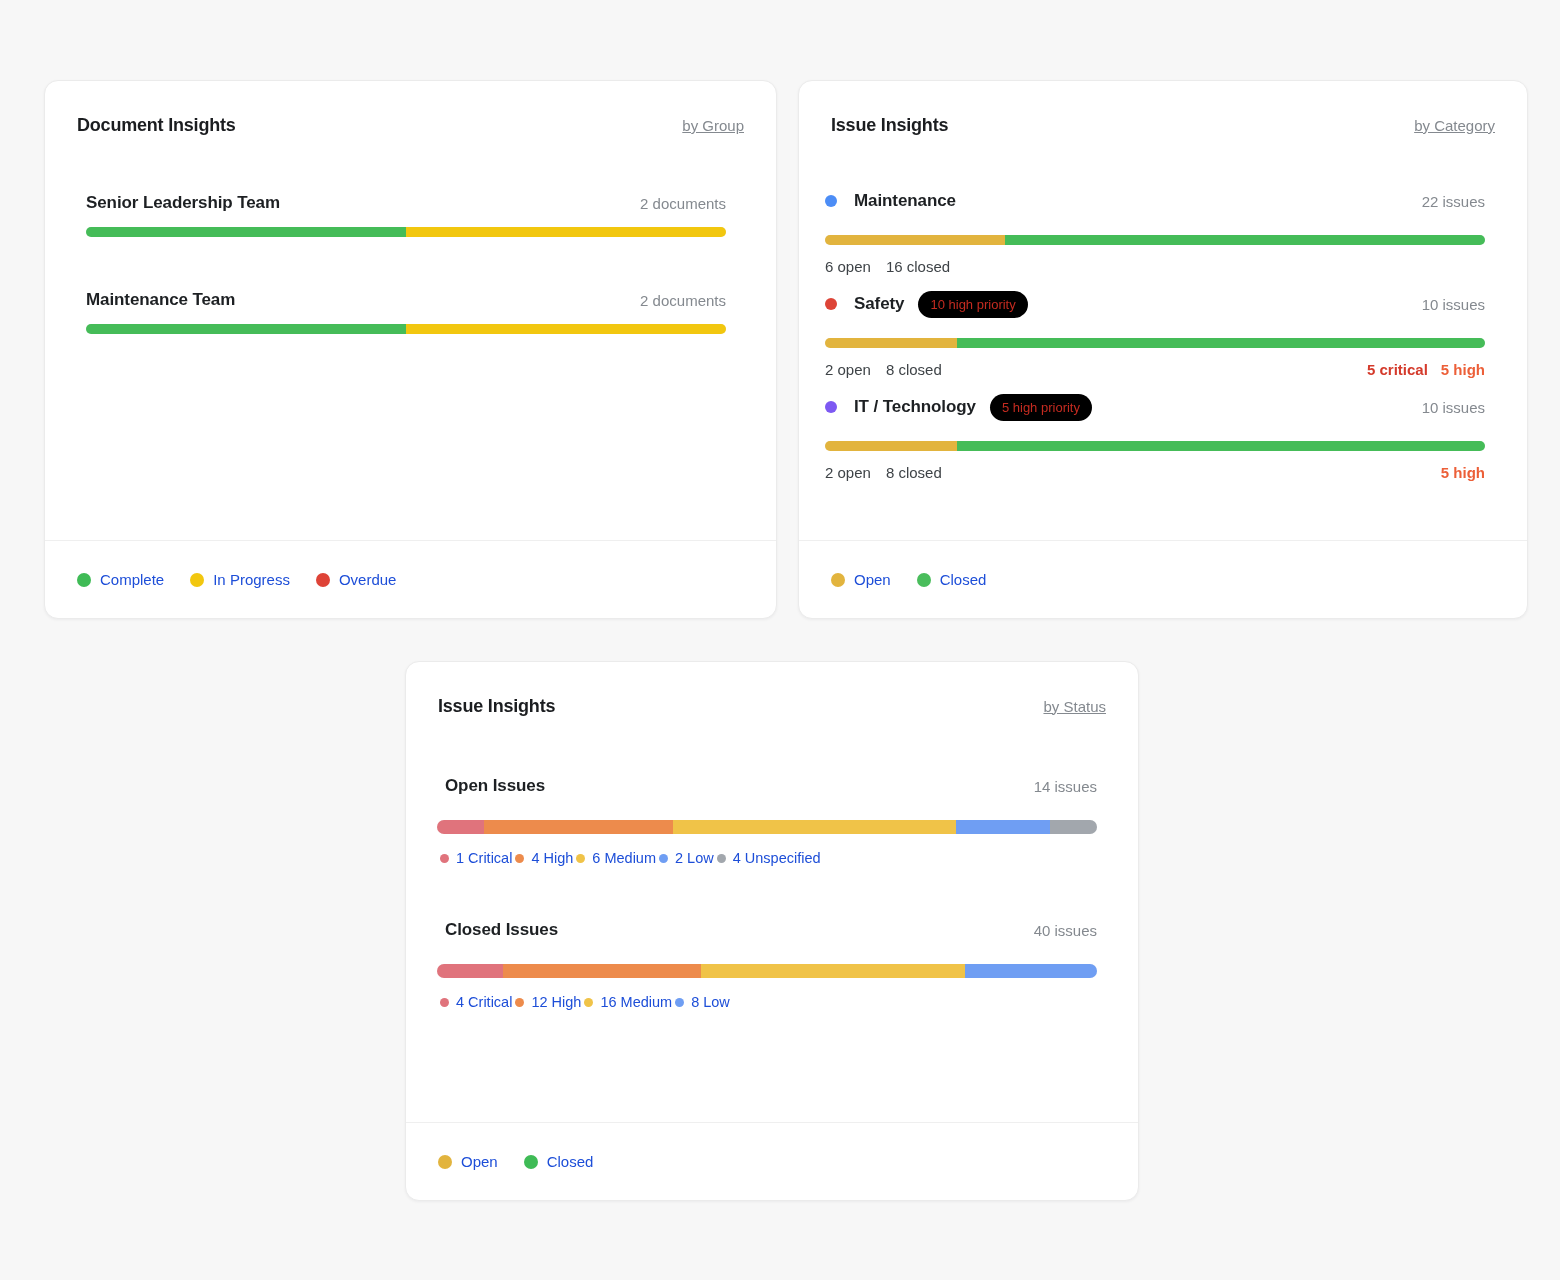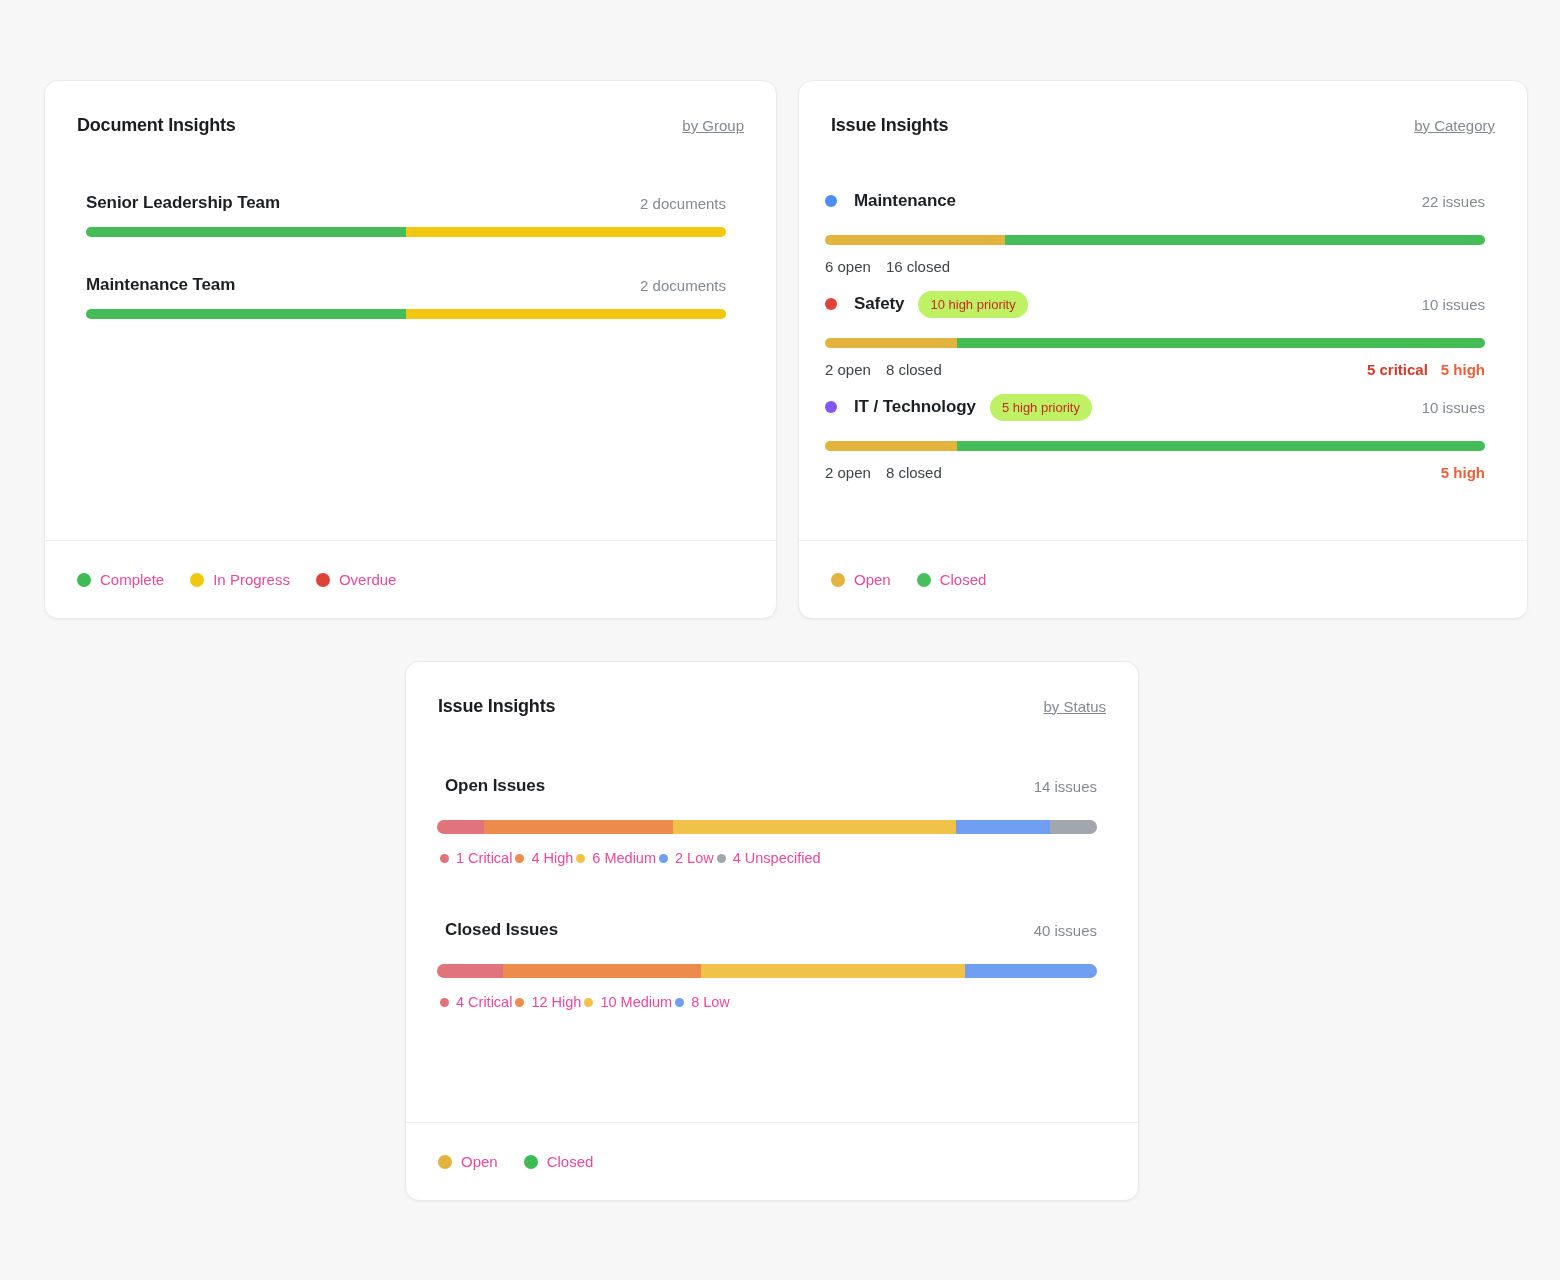--- a/index.html
+++ b/index.html
@@ -31,42 +31,42 @@
   .card-title { font-size: 18px; font-weight: 700; color: #1b1d20; letter-spacing: -0.2px; text-align: right; }
   .card-sub   { font-size: 15px; color: #84898f; text-decoration: underline; }
 
   .card-footer {
     margin-top: auto; flex: none;
     border-top: 1px solid #efefef;
     height: 78px;
     display: flex; align-items: center; gap: 26px;
     padding: 0 32px;
   }
-  .leg { display: flex; align-items: center; gap: 9px; font-size: 15px; color: #ec4899; }
+  .leg { display: flex; align-items: center; gap: 9px; font-size: 15px; color: #1d4ed8; }
   .leg i { width: 14px; height: 14px; border-radius: 50%; display: inline-block; flex: none; }
 
   .bar { display: flex; width: 100%; border-radius: 6px; overflow: hidden; background: #eee; }
   .bar-10 { height: 10px; }
   .bar-14 { height: 14px; border-radius: 7px; }
   .seg { height: 100%; flex: none; }
 
   
   .doc-body { padding: 0 50px 0 41px; margin-top: 54px; }
-  .doc-row + .doc-row { margin-top: 36px; }
+  .doc-row + .doc-row { margin-top: 51px; }
   .doc-head { display: flex; justify-content: space-between; align-items: center; height: 24px; margin-bottom: 12px; }
   .row-label { font-size: 17px; font-weight: 600; color: #1d2023; letter-spacing: -0.1px; }
   .row-count { font-size: 15px; color: #84898f; }
 
   
   .cat-body { padding: 0 42px 0 26px; margin-top: 50px; }
   .cat-row + .cat-row { margin-top: 10px; text-align: center; }
   .cat-head { display: flex; align-items: center; height: 28px; margin-bottom: 20px; }
   .cat-dot { width: 12px; height: 12px; border-radius: 50%; margin-right: 17px; flex: none; }
   .badge {
-    margin-left: 14px; background: #bef264; color: #c42b20;
+    margin-left: 14px; background: #000000; color: #c42b20;
     font-size: 13px; font-weight: 500; padding: 6px 12px; border-radius: 999px;
     white-space: nowrap;
   }
   .cat-count { margin-left: auto; font-size: 15px; color: #84898f; }
   .cat-sub { display: flex; justify-content: space-between; margin-top: 13px; font-size: 15px; color: #3e4347; height: 22px; }
   .cat-sub-left { display: flex; gap: 15px; }
   .cat-sub-right { display: flex; gap: 13px; font-weight: 600; }
 
   
   .st-body { padding: 0 41px 0 31px; margin-top: 56px; }
@@ -270,21 +270,21 @@
         <span class="leg">
           <i style="background: rgb(224, 115, 124);"></i>
           <span>4 Critical</span>
         </span>
         <span class="leg">
           <i style="background: rgb(237, 139, 76);"></i>
           <span>12 High</span>
         </span>
         <span class="leg">
           <i style="background: rgb(240, 195, 72);"></i>
-          <span>10 Medium</span>
+          <span>16 Medium</span>
         </span>
         <span class="leg">
           <i style="background: rgb(111, 158, 243);"></i>
           <span>8 Low</span>
         </span>
       </div>
     </div>
 
   </div>
 

